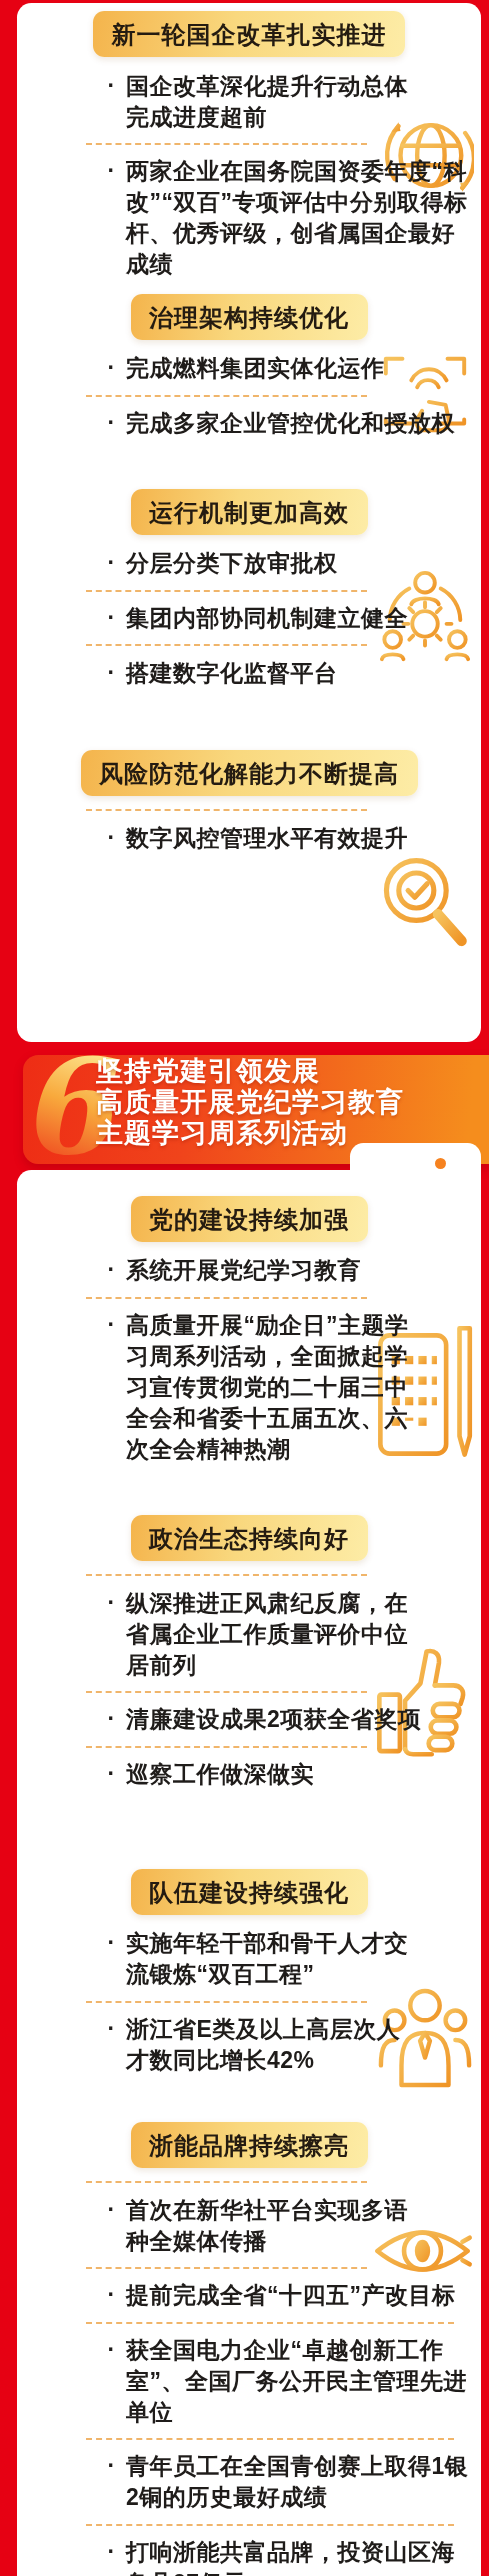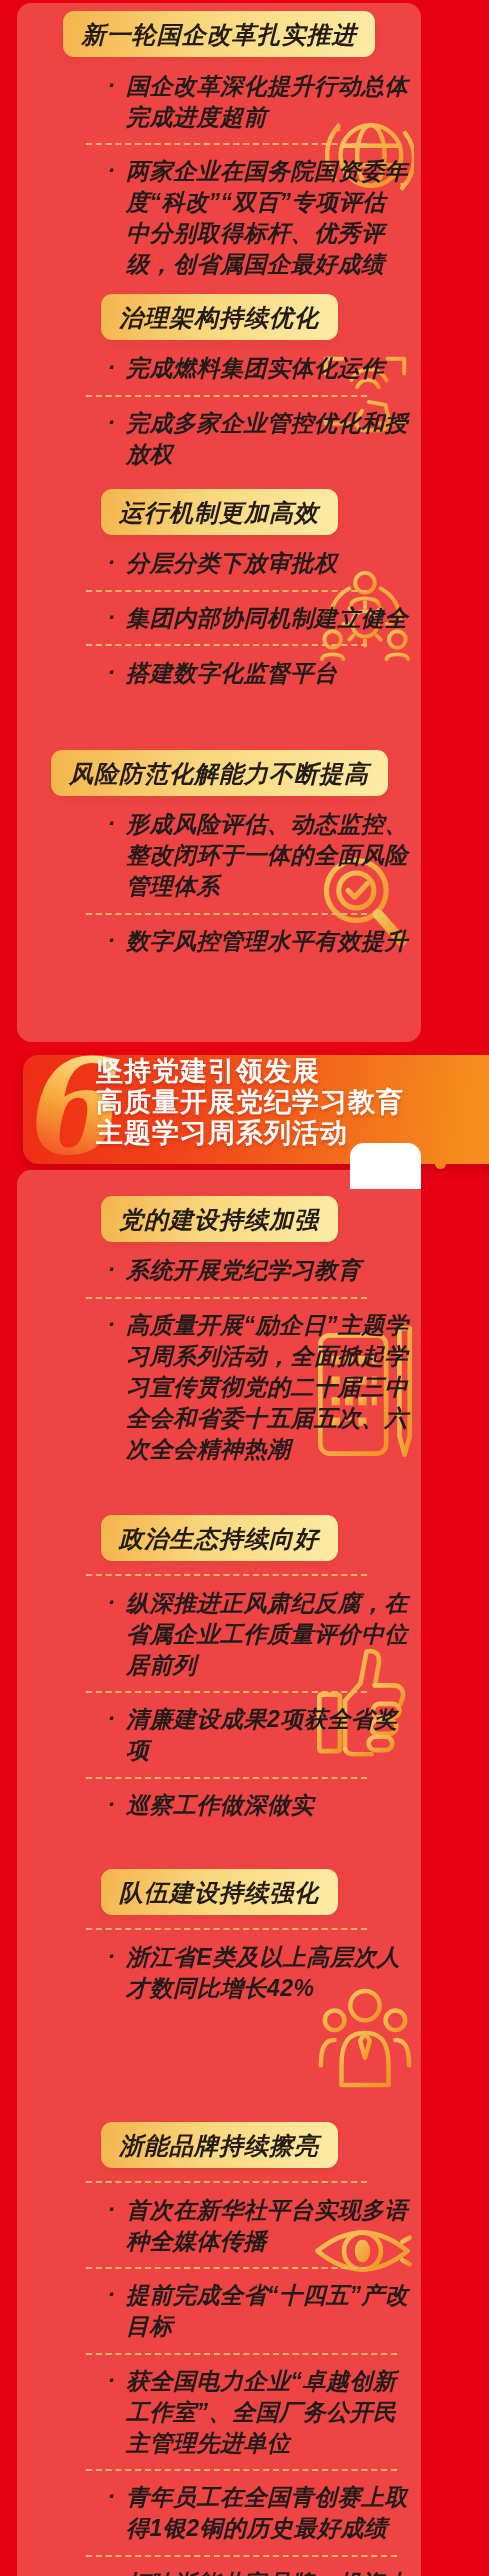--- a/index.html
+++ b/index.html
@@ -2,21 +2,21 @@
 <html style="font-size:8.2px"><head>
 <meta charset="utf-8">
 <style>
   html,body{margin:0;padding:0;}
   body{
     width:490px;height:2611px;position:relative;overflow:hidden;
     background:#e60113;
     font-family:"Liberation Sans","DejaVu Sans",sans-serif;
   }
   .card{
-    position:absolute;left:17px;width:404px;background:#ef4444;border-radius:14.4px;font-style:italic;
+    position:absolute;left:17px;width:464px;background:#ffffff;border-radius:14.4px;
   }
   #card1{top:3.1px;height:1039px;}
   #card2{top:1170px;height:1441px;}
   
   #card2::before{
     content:"";position:absolute;top:-27px;left:333px;right:0;height:46px;
     background:#ffffff;border-radius:13.4px 13.4px 0 0;
   }
   #card2::after{
     content:"";position:absolute;top:-12.4px;left:418px;width:11.3px;height:11.3px;
@@ -149,21 +149,20 @@
     <div class="badge-wrap"><span class="badge">风险防范化解能力不断提高</span></div>
     <span class="icon" style="top:93px">
       <svg width="103" height="129" viewBox="0 0 200 250" fill="none" stroke="url(#gld)" stroke-width="10" stroke-linecap="round" stroke-linejoin="round">
         <circle cx="88" cy="92" r="58"></circle>
         <circle cx="88" cy="92" r="34"></circle>
         <path d="M72 92l13 13 24-26"></path>
         <path d="M130 138l46 52" stroke-width="20"></path>
       </svg>
     </span>
     <div class="bullets">
-      <div class="bullet narrow">形成风险评估、动态监控、整改闭环于一体的全面风险管理体系</div>
       <div class="dash"></div>
       <div class="bullet">数字风控管理水平有效提升</div>
     </div>
   </div>
 </div>
 
 <div class="band">
   <div class="band-num">6</div>
   <div class="band-text">
     <div>坚持党建引领发展</div>
@@ -237,20 +236,21 @@
         <circle cx="100" cy="48" r="30"></circle>
         <path d="M52 170c0-52 18-66 48-66s48 14 48 66v40H52z"></path>
         <path d="M100 104l-10 16 10 34 10-34z"></path>
         <circle cx="38" cy="78" r="20"></circle>
         <path d="M10 170c0-40 10-52 28-52"></path>
         <circle cx="162" cy="78" r="20"></circle>
         <path d="M190 170c0-40-10-52-28-52"></path>
       </svg>
     </span>
     <div class="bullets">
+      <div class="bullet narrow">实施年轻干部和骨干人才交流锻炼“双百工程”</div>
       <div class="dash"></div>
       <div class="bullet narrow">浙江省E类及以上高层次人才数同比增长42%</div>
     </div>
   </div>
 
   <div class="section" style="top:952px">
     <div class="badge-wrap"><span class="badge">浙能品牌持续擦亮</span></div>
     <span class="icon" style="top:88px">
       <svg width="103" height="82" viewBox="0 0 200 160" fill="none" stroke="url(#gld)" stroke-width="9" stroke-linecap="round" stroke-linejoin="round">
         <path d="M12 80Q100 8 188 80Q100 152 12 80z"></path>

